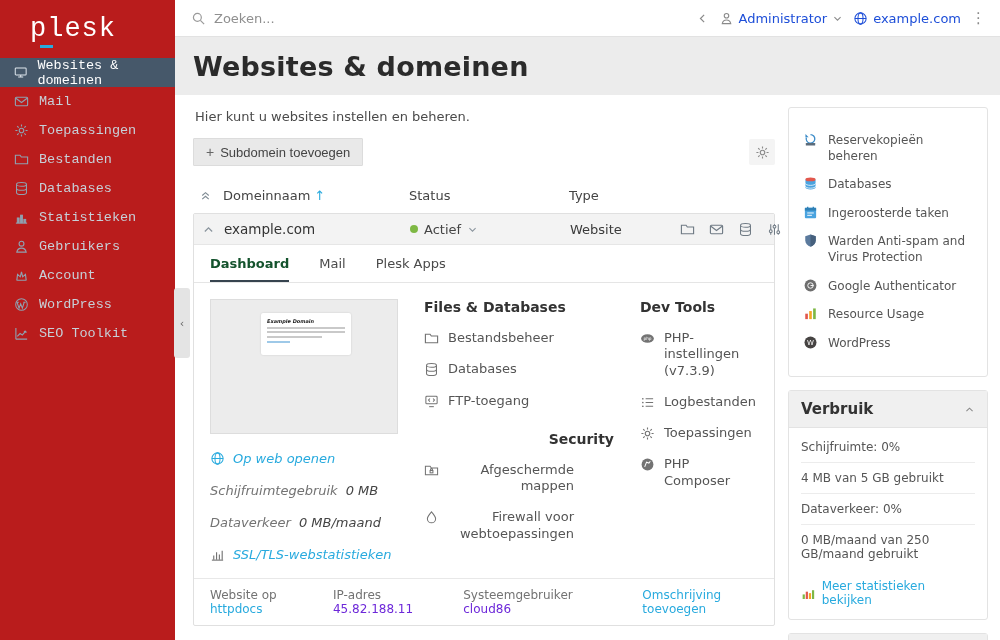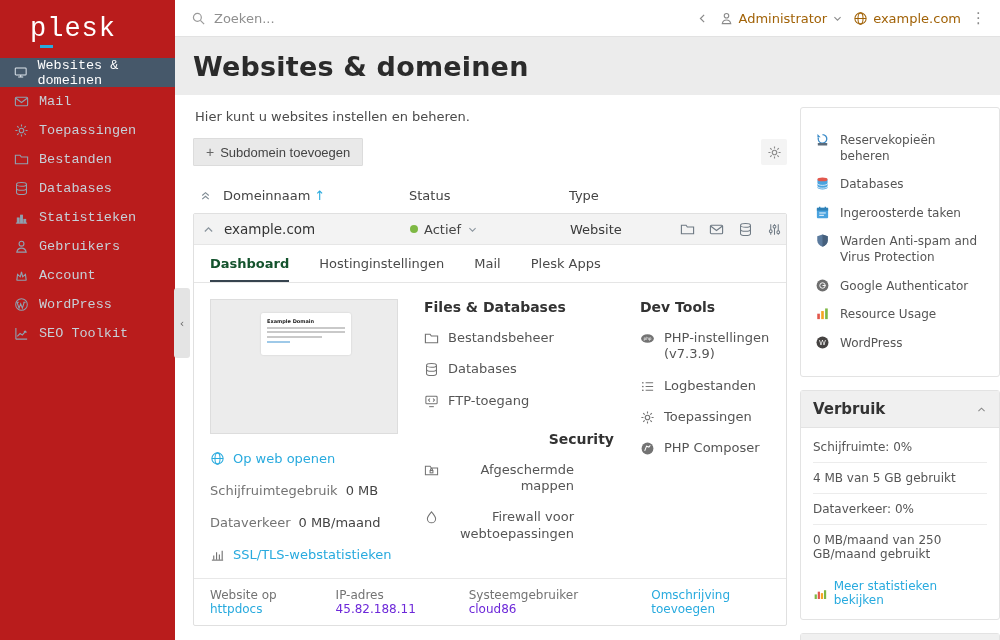--- a/index.html
+++ b/index.html
@@ -16,25 +16,25 @@
   .nav-item.active { background:#46586a; color:#fff; }
   .nav-item.active .ic { color:#dfe7ee; }
 
   
   .main { flex:1; display:flex; flex-direction:column; min-width:0; }
   .topbar { height:37px; background:#fff; border-bottom:1px solid #e2e2e2; display:flex; align-items:center; padding:0 14px 0 16px; gap:8px; }
   .search-wrap { display:flex; align-items:center; gap:8px; flex:1; color:#9a9a9a; }
   .search-wrap input { border:none; outline:none; font-size:13px; color:#555; width:300px; font-family:inherit; }
   .search-wrap input::placeholder { color:#8f8f8f; }
   .topbar-right { display:flex; align-items:center; gap:10px; color:#8a8a8a; }
-  .topbar-right .link { color:#a16207; display:flex; align-items:center; gap:5px; cursor:pointer;text-align:right; }
+  .topbar-right .link { color:#1d4ed8; display:flex; align-items:center; gap:5px; cursor:pointer;text-align:right; }
   .pagehead { height:58px; background:#ececec; display:flex; align-items:center; padding-left:18px; }
   .pagehead h1 { font-size:27px; font-weight:bold; color:#2b2b2b; letter-spacing:.2px; }
 
-  .workarea { flex:1; display:flex; padding:12px 0 0 18px; gap:13px; overflow:hidden; }
+  .workarea { flex:1; display:flex; padding:12px 12px 0 18px; gap:13px; overflow:hidden; }
   .leftcol { flex:1; min-width:0; }
   .desc { color:#4a4a4a; margin:2px 0 14px 2px; }
   .btnrow { display:flex; justify-content:space-between; align-items:center; margin-bottom:16px; }
   .btn { background:#e9e9e9; border:1px solid #dcdcdc; color:#444; font-size:13px; padding:5px 12px; display:inline-flex; align-items:center; gap:6px; cursor:pointer; border-radius:1px; }
   .btn .plus { font-size:14px; color:#666; }
   .iconbtn { width:26px; height:26px; display:flex; align-items:center; justify-content:center; color:#8a8a8a; cursor:pointer; background:#f4f4f4; border-radius:2px; }
 
   .grid-cols { display:grid; grid-template-columns:26px 186px 160px 110px 1fr; align-items:center; }
   .tablehead { padding:6px 4px 10px 4px; color:#444; }
   .tablehead .sort { color:#28aade; margin-left:4px; }
@@ -47,21 +47,21 @@
   .dot { width:8px; height:8px; border-radius:50%; background:#7eb844; }
   .row-icons { display:flex; justify-content:flex-end; gap:14px; color:#6f7a84; padding-right:8px; }
   .row-icons .ic { cursor:pointer; }
   .chev { color:#8a949d; }
 
   .tabs { display:flex; gap:30px; padding:0 16px; border-bottom:1px solid #e5e5e5; }
   .tab { padding:11px 0 9px 0; color:#4a4a4a; cursor:pointer; border-bottom:2px solid transparent; }
   .tab.active { font-weight:bold; color:#14532d; border-bottom:2px solid #37444f; }
 
   .dash { display:flex; padding:16px; gap:26px; }
-  .prevcol { width:188px; flex-shrink:0; }
+  .prevcol { width:188px; flex-shrink:0;font-style:italic; }
   .preview { width:188px; height:135px; background:#ececec; border:1px solid #ddd; position:relative; }
   .minipage { position:absolute; left:50px; top:13px; width:90px; height:42px; background:#fff; border-radius:2px; box-shadow:0 0 2px rgba(0,0,0,.15); padding:5px 6px; }
   .minipage .mp-title { font-size:5px; font-weight:bold; color:#222; }
   .mp-line { height:2px; background:#c9c9c9; margin-top:2.5px; }
   .mp-line.short { width:70%; }
   .mp-link { height:2px; width:30%; background:#9ec9e8; margin-top:3px; }
   .prevlinks > div { margin-top:17px; display:flex; align-items:center; gap:8px; }
   .teal { color:#28aade; cursor:pointer; }
   .gray-label { color:#737373; }
   .gray-strong { color:#444; }
@@ -345,23 +345,20 @@
                 </span>
             </span>
           </div>
 
           <div class="tabs">
 
               <div class="tab active">
                 <span>Dashboard</span>
               </div>
 
-              <div class="tab">
-                <span>Hostinginstellingen</span>
-              </div>
 
               <div class="tab">
                 <span>Mail</span>
               </div>
 
               <div class="tab">
                 <span>Plesk Apps</span>
               </div>
             </div>
 

